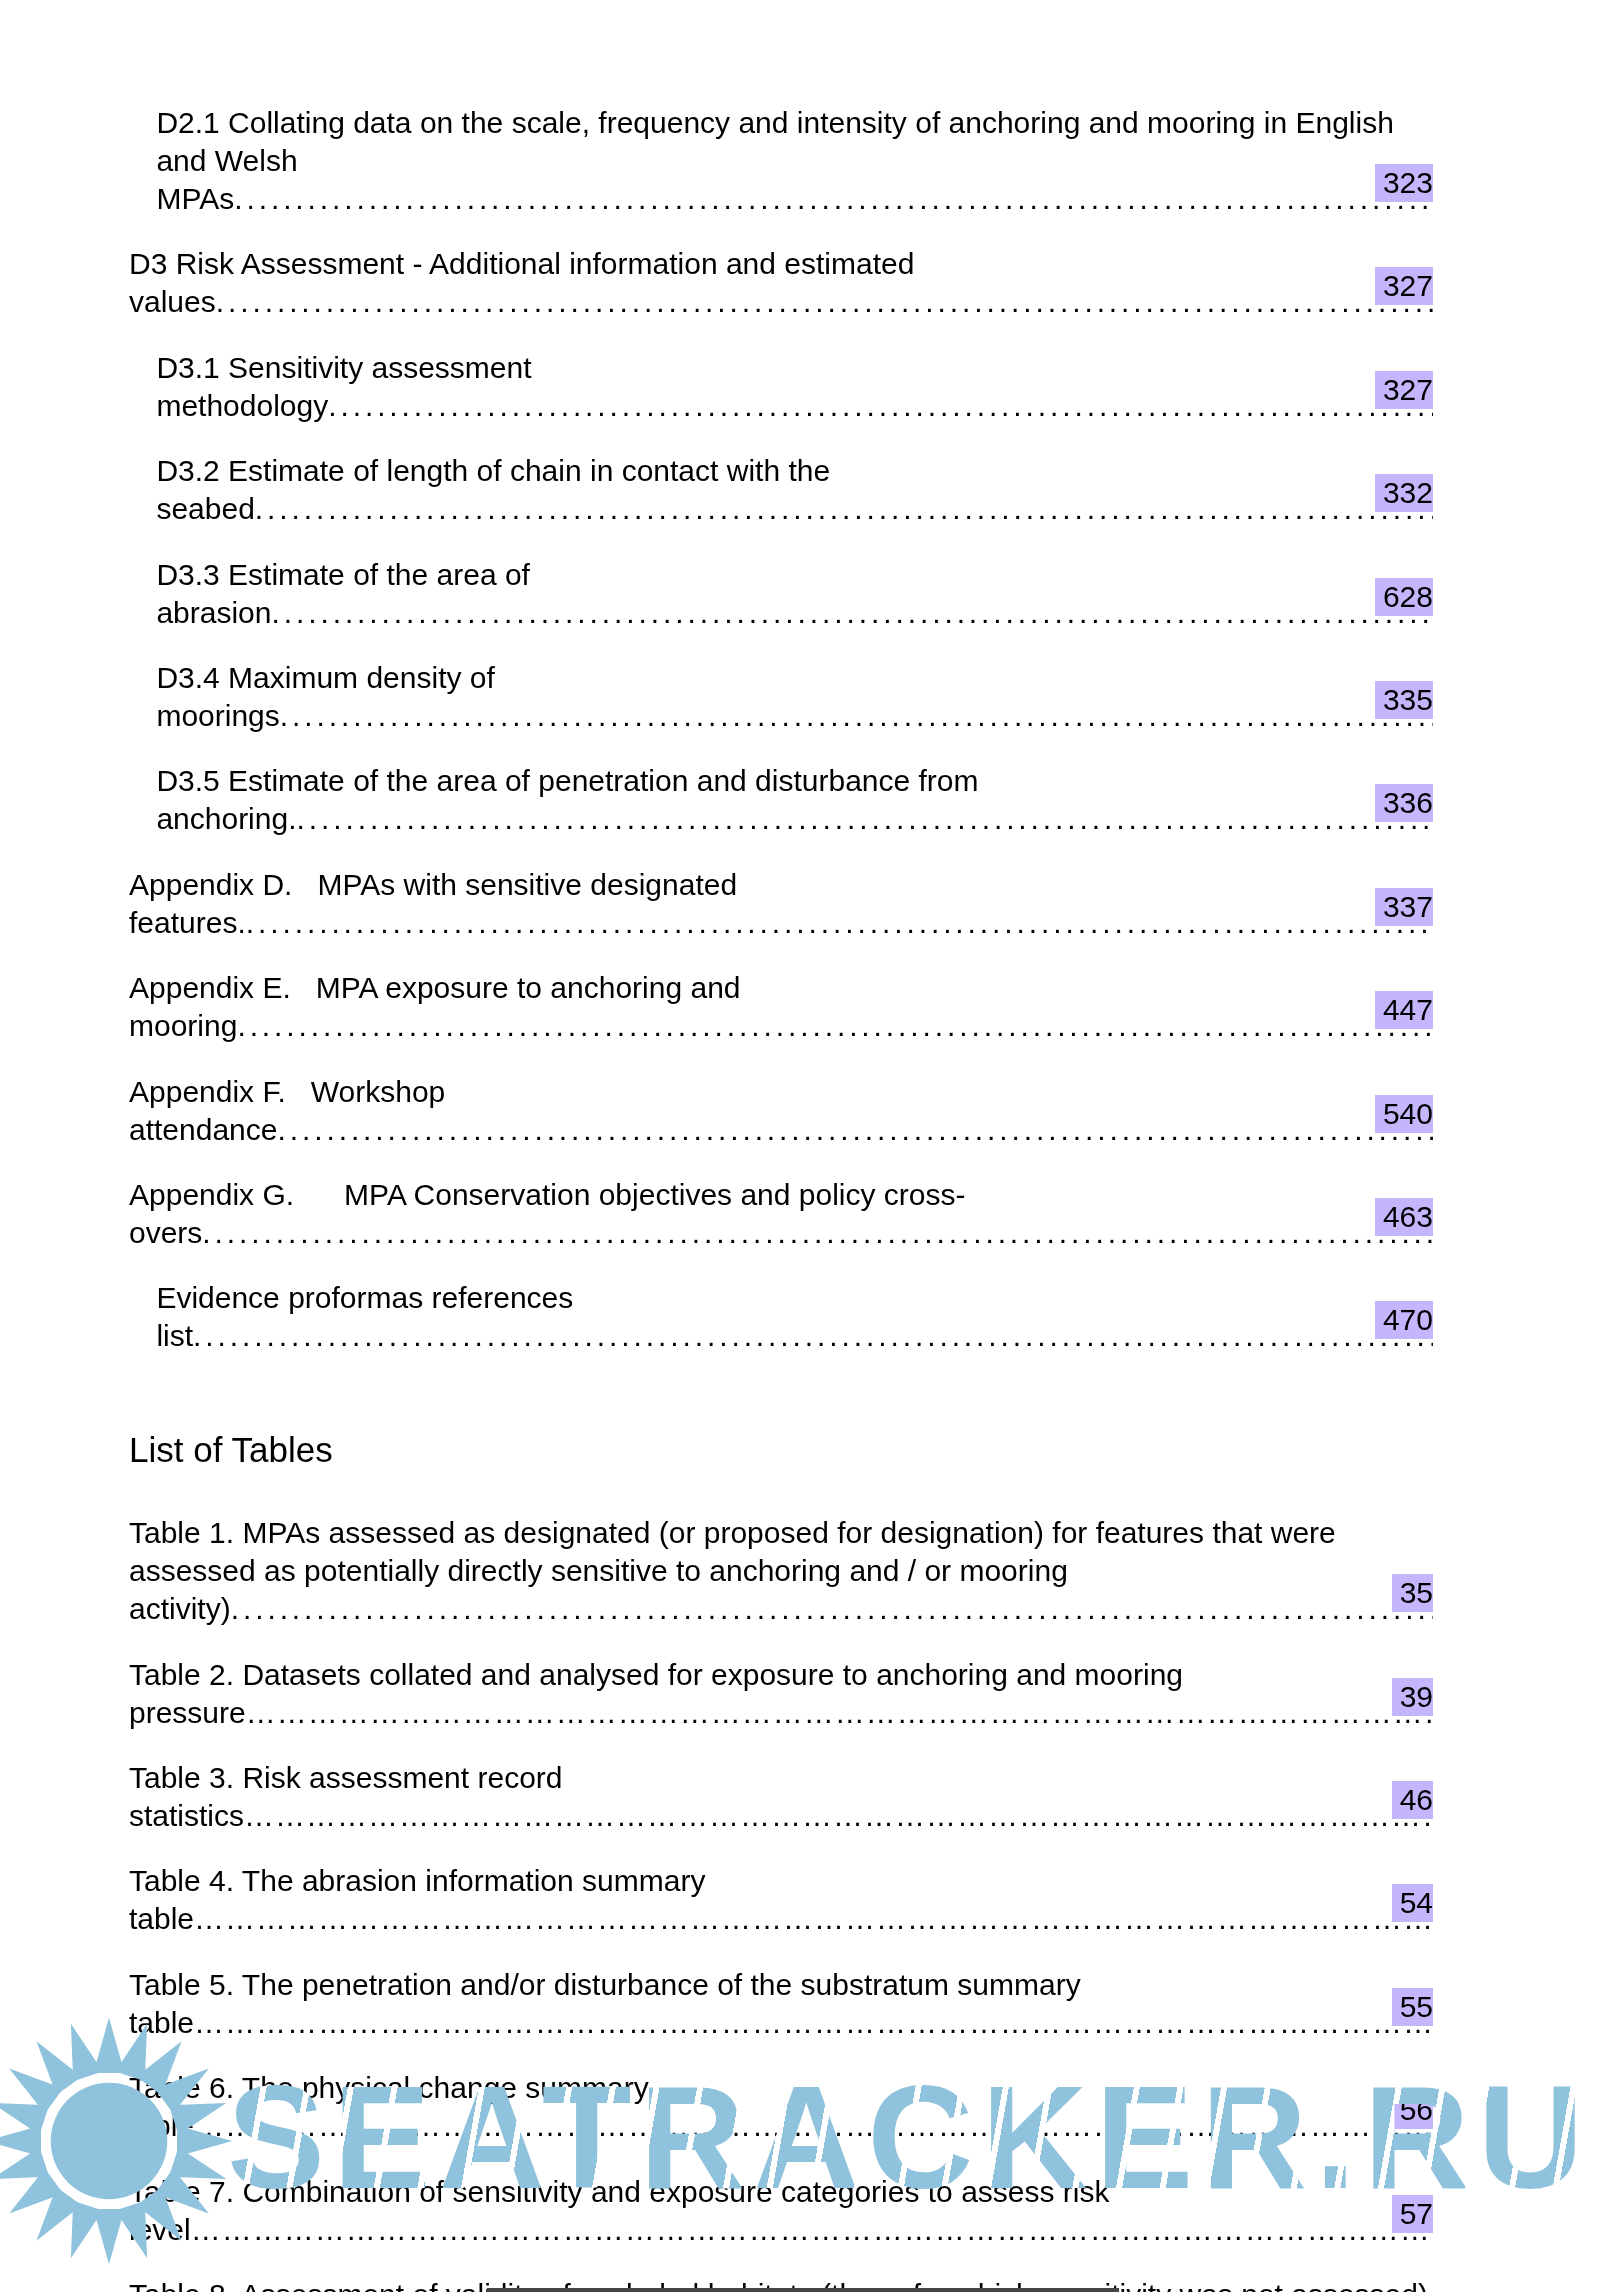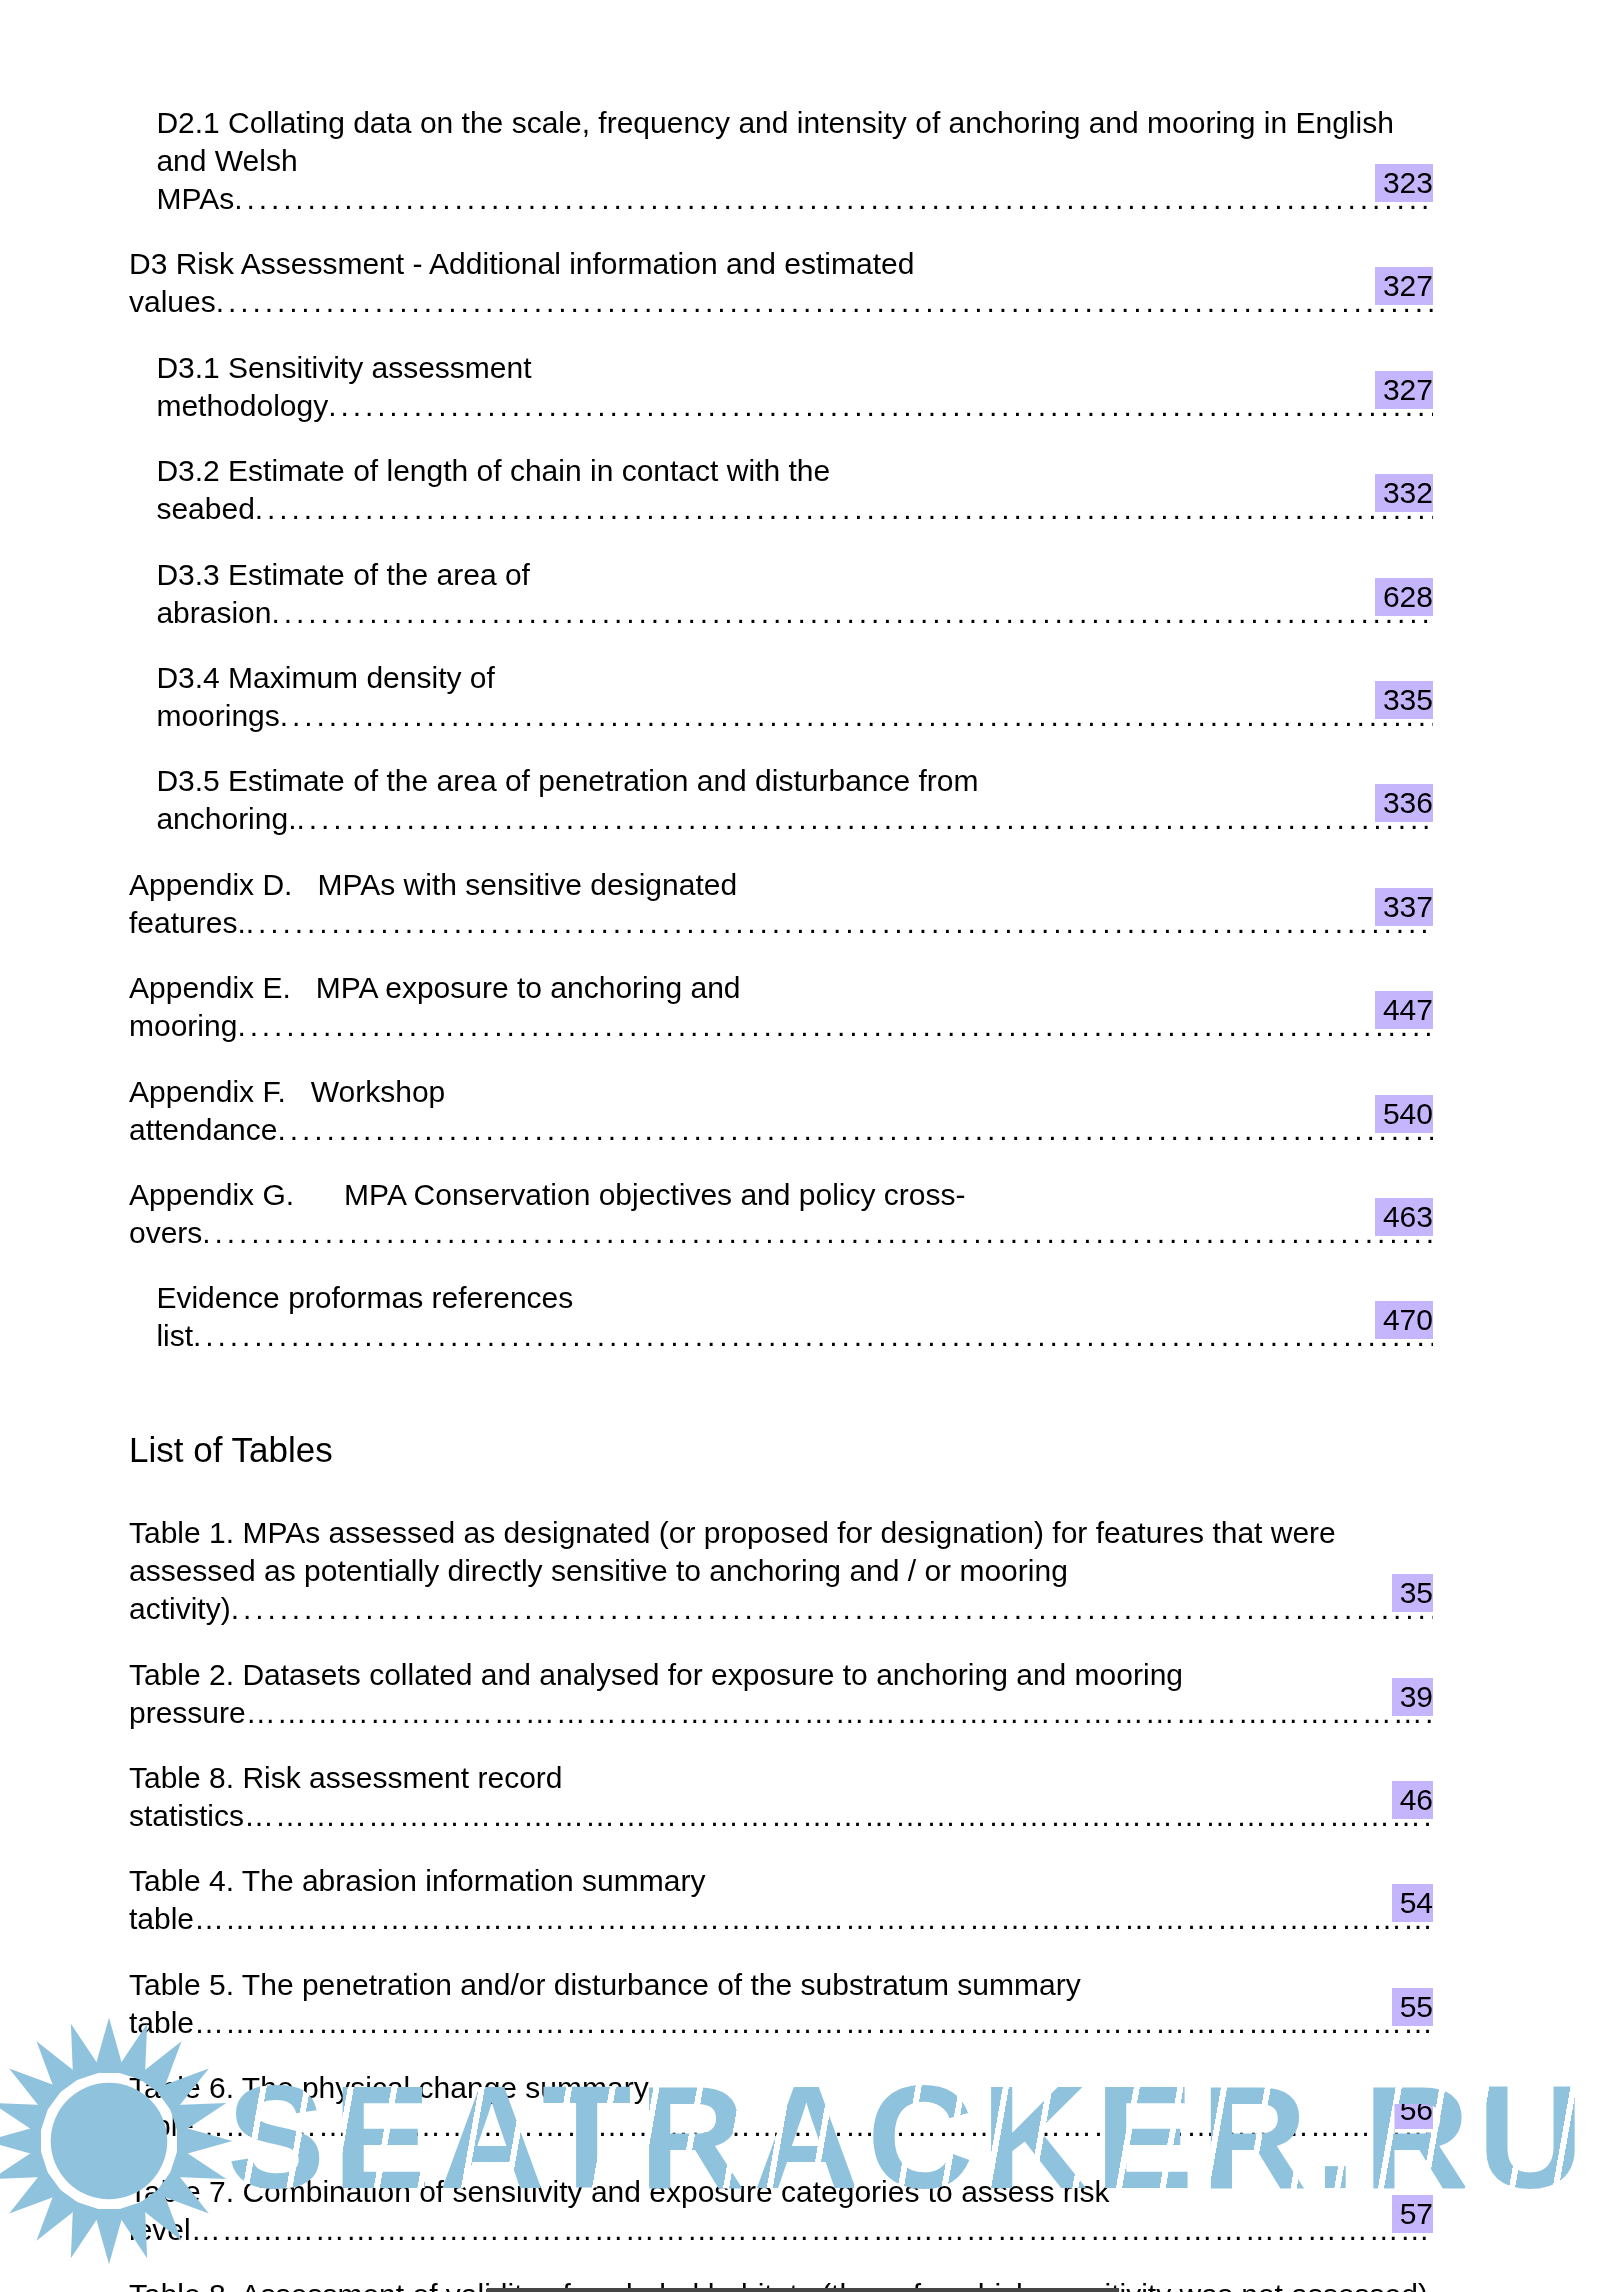--- a/index.html
+++ b/index.html
@@ -122,21 +122,21 @@
     <p class="entry"><span>Appendix G.&nbsp;&nbsp;&nbsp;&nbsp;&nbsp;&nbsp;MPA Conservation objectives and policy cross-overs</span><span class="leader dot">................................................................................................................................................................................................................................................</span><span class="pg">463</span></p>
 
     <p class="entry indent"><span>Evidence proformas references list</span><span class="leader dot">................................................................................................................................................................................................................................................</span><span class="pg">470</span></p>
 
     <h1 class="lot-heading">List of Tables</h1>
 
     <p class="entry"><span>Table 1. MPAs assessed as designated (or proposed for designation) for features that were assessed as potentially directly sensitive to anchoring and / or mooring activity)</span><span class="leader dot">................................................................................................................................................................................................................................................</span><span class="pg">35</span></p>
 
     <p class="entry"><span>Table 2. Datasets collated and analysed for exposure to anchoring and mooring pressure</span><span class="leader ellipsis">………………………………………………………………………………………………………………………………………………………………………………………………………………………………………………………………………………………………………………………………………………………………………………………………………………………………………………………………………………………………………………………………………………………………………………………………………………………………………………………………</span><span class="pg">39</span></p>
 
-    <p class="entry"><span>Table 8. Risk assessment record statistics</span><span class="leader ellipsis">………………………………………………………………………………………………………………………………………………………………………………………………………………………………………………………………………………………………………………………………………………………………………………………………………………………………………………………………………………………………………………………………………………………………………………………………………………………………………………………………</span><span class="pg">46</span></p>
+    <p class="entry"><span>Table 3. Risk assessment record statistics</span><span class="leader ellipsis">………………………………………………………………………………………………………………………………………………………………………………………………………………………………………………………………………………………………………………………………………………………………………………………………………………………………………………………………………………………………………………………………………………………………………………………………………………………………………………………………</span><span class="pg">46</span></p>
 
     <p class="entry"><span>Table 4. The abrasion information summary table</span><span class="leader ellipsis">………………………………………………………………………………………………………………………………………………………………………………………………………………………………………………………………………………………………………………………………………………………………………………………………………………………………………………………………………………………………………………………………………………………………………………………………………………………………………………………………</span><span class="pg">54</span></p>
 
     <p class="entry"><span>Table 5. The penetration and/or disturbance of the substratum summary table</span><span class="leader ellipsis">………………………………………………………………………………………………………………………………………………………………………………………………………………………………………………………………………………………………………………………………………………………………………………………………………………………………………………………………………………………………………………………………………………………………………………………………………………………………………………………………</span><span class="pg">55</span></p>
 
     <p class="entry"><span>Table 6. The physical change summary table</span><span class="leader ellipsis">………………………………………………………………………………………………………………………………………………………………………………………………………………………………………………………………………………………………………………………………………………………………………………………………………………………………………………………………………………………………………………………………………………………………………………………………………………………………………………………………</span><span class="pg">56</span></p>
 
     <p class="entry"><span>Table 7. Combination of sensitivity and exposure categories to assess risk level</span><span class="leader ellipsis">………………………………………………………………………………………………………………………………………………………………………………………………………………………………………………………………………………………………………………………………………………………………………………………………………………………………………………………………………………………………………………………………………………………………………………………………………………………………………………………………</span><span class="pg">57</span></p>
 
     <p class="entry"><span>Table 8. Assessment of validity of excluded habitats (those for which sensitivity was not assessed) based on all biotope polygons in MPAs that were included in the risk assessment table.</span></p>

